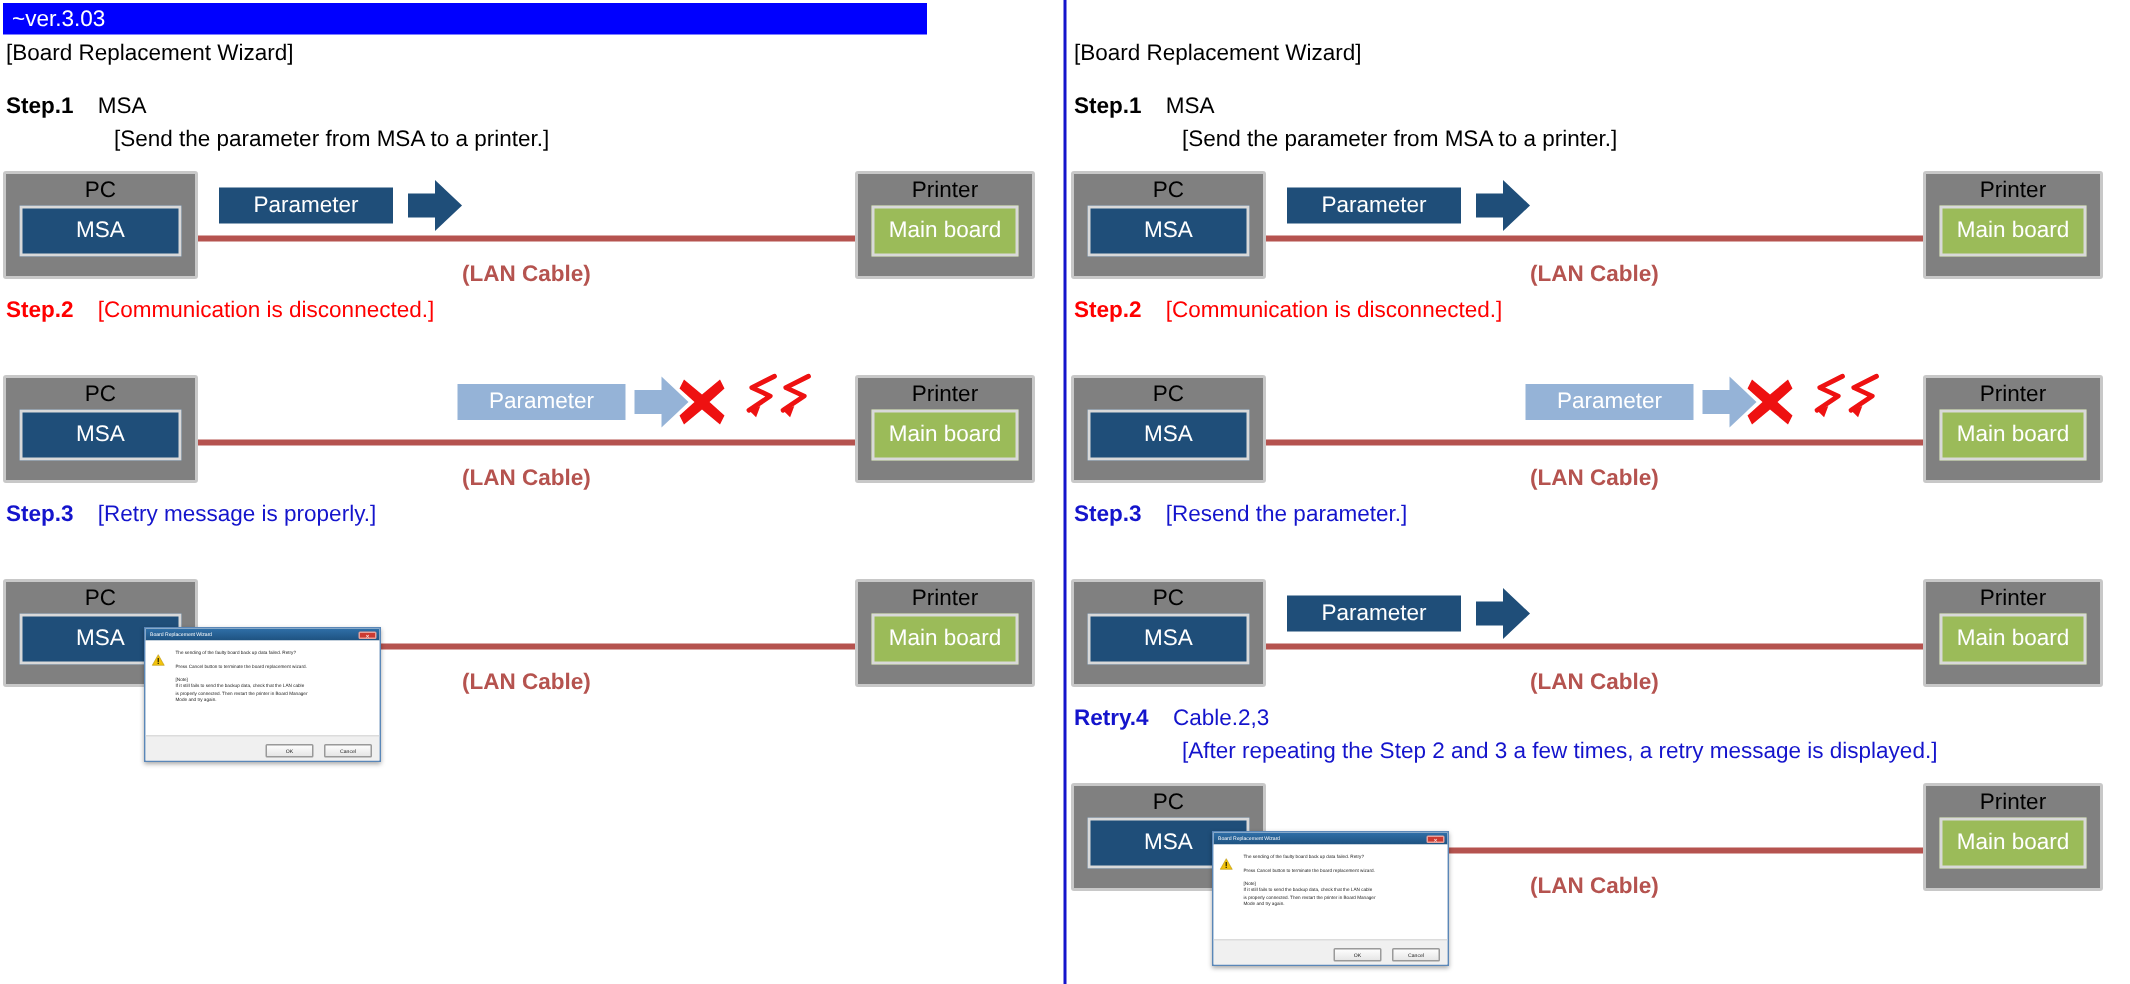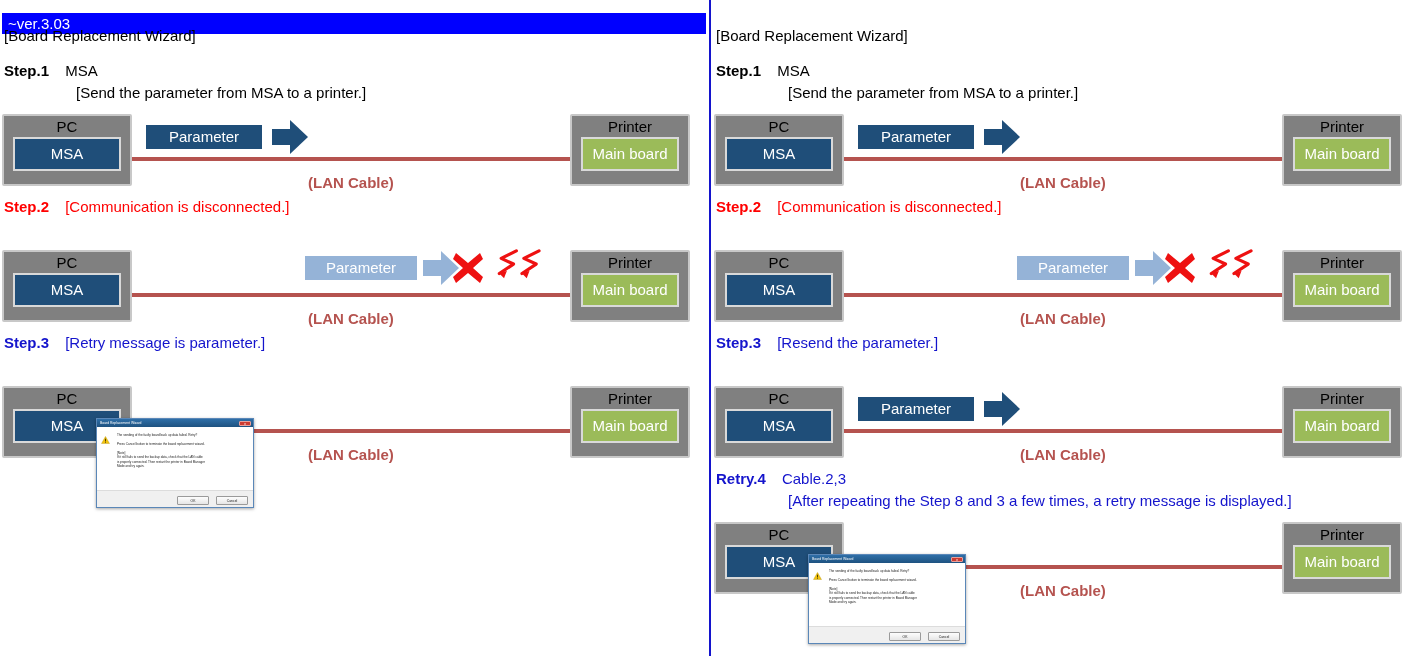--- a/index.html
+++ b/index.html
@@ -28,22 +28,22 @@
   .vdivider {
     position: absolute;
     top: 0; left: 709px;
     width: 2px; height: 656px;
     background: #1414cc;
   }
 
   
   .verbar {
     position: absolute;
-    left: 2px; top: 13px;
-    width: 704px; height: 21px;
+    left: 2px; top: 2px;
+    width: 616px; height: 21px;
     background: #0000ff;
     color: #ffffff;
     font-size: 15px;
     line-height: 21px;
     padding-left: 6px;
     white-space: nowrap;
   }
   .wizard-title {
     position: absolute;
     left: 4px; top: 27px;
@@ -311,21 +311,21 @@
       <div class="device dev-printer" style="left:570px; top:0px;">
         <div class="caption">Printer</div>
         <div class="inner board">Main board</div>
       </div>
 
       <div class="cable-label" style="left:308px; top:60px;">(LAN Cable)</div>
     </div>
 
     <div class="step blue" style="left:4px; top:334px;">
       <span class="lbl">Step.3</span>
-      <span class="txt" style="margin-left:12px;">[Retry message is parameter.]</span>
+      <span class="txt" style="margin-left:12px;">[Retry message is properly.]</span>
     </div>
 
     <div class="row" style="top:386px;">
       <div class="cable" style="left:128px; top:43px; width:450px;"></div>
 
       <div class="device dev-pc" style="left:2px; top:0px;">
         <div class="caption">PC</div>
         <div class="inner msa">MSA</div>
       </div>
 
@@ -464,21 +464,21 @@
         <div class="inner board">Main board</div>
       </div>
 
       <div class="cable-label" style="left:308px; top:60px;">(LAN Cable)</div>
     </div>
 
     <div class="step blue" style="left:4px; top:470px;">
       <span class="lbl">Retry.4</span>
       <span class="txt" style="margin-left:12px;">Cable.2,3</span>
     </div>
-    <div class="substep blue" style="left:76px; top:492px;">[After repeating the Step 8 and 3 a few times, a retry message is displayed.]</div>
+    <div class="substep blue" style="left:76px; top:492px;">[After repeating the Step 2 and 3 a few times, a retry message is displayed.]</div>
 
     <div class="row" style="top:522px;">
       <div class="cable" style="left:128px; top:43px; width:450px;"></div>
 
       <div class="device dev-pc" style="left:2px; top:0px;">
         <div class="caption">PC</div>
         <div class="inner msa">MSA</div>
       </div>
 
       <div class="device dev-printer" style="left:570px; top:0px;">

